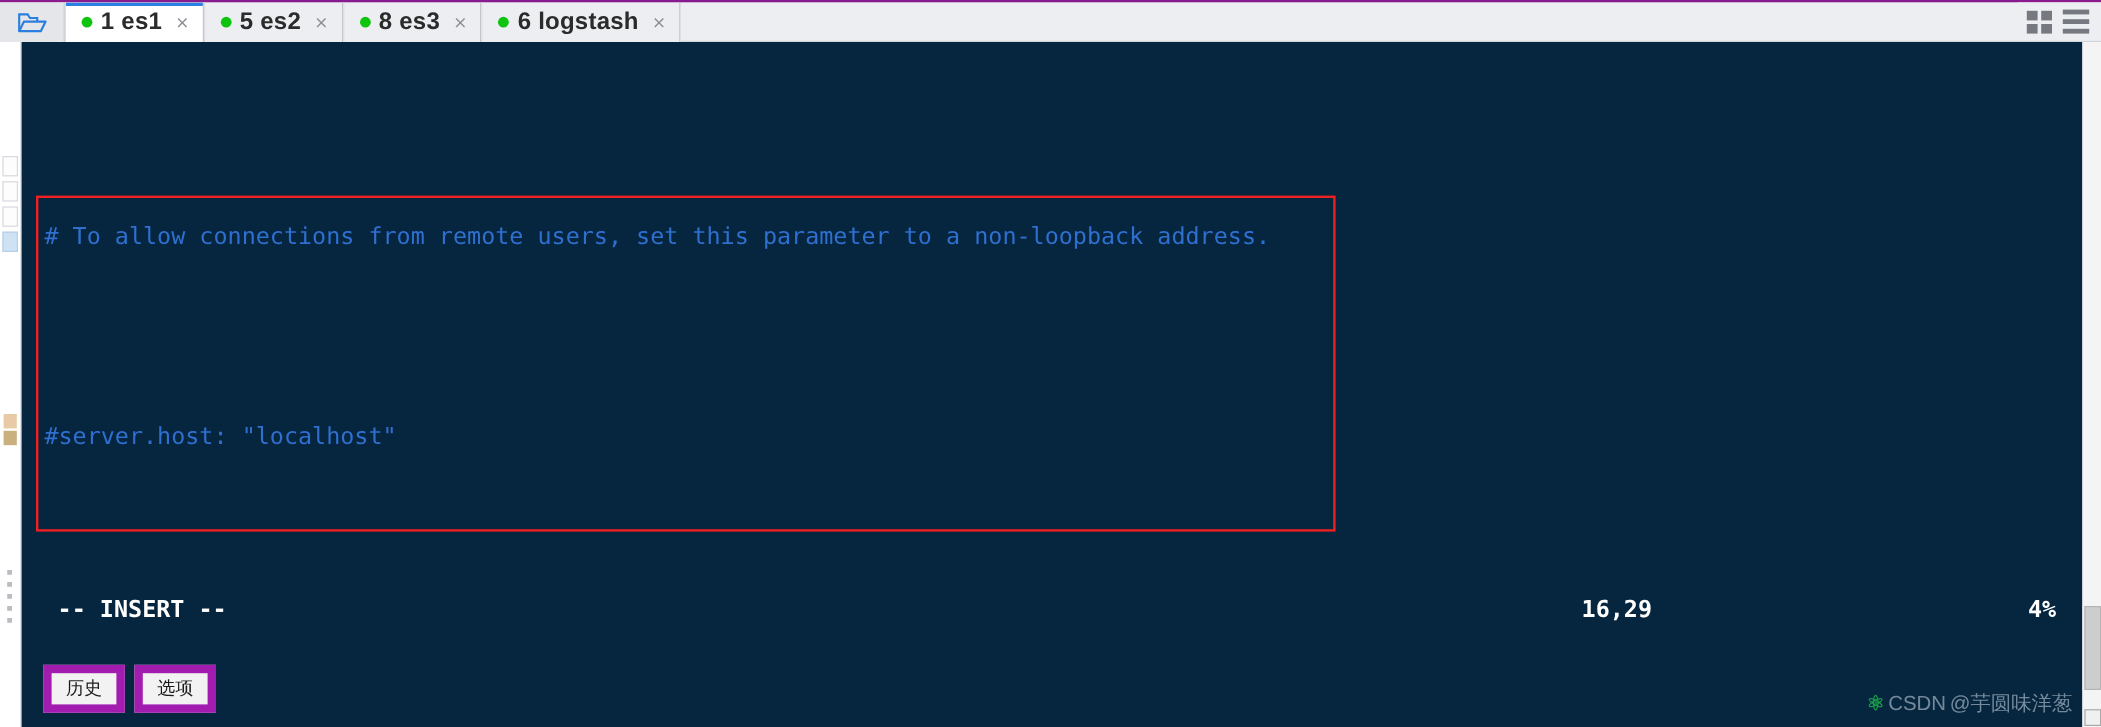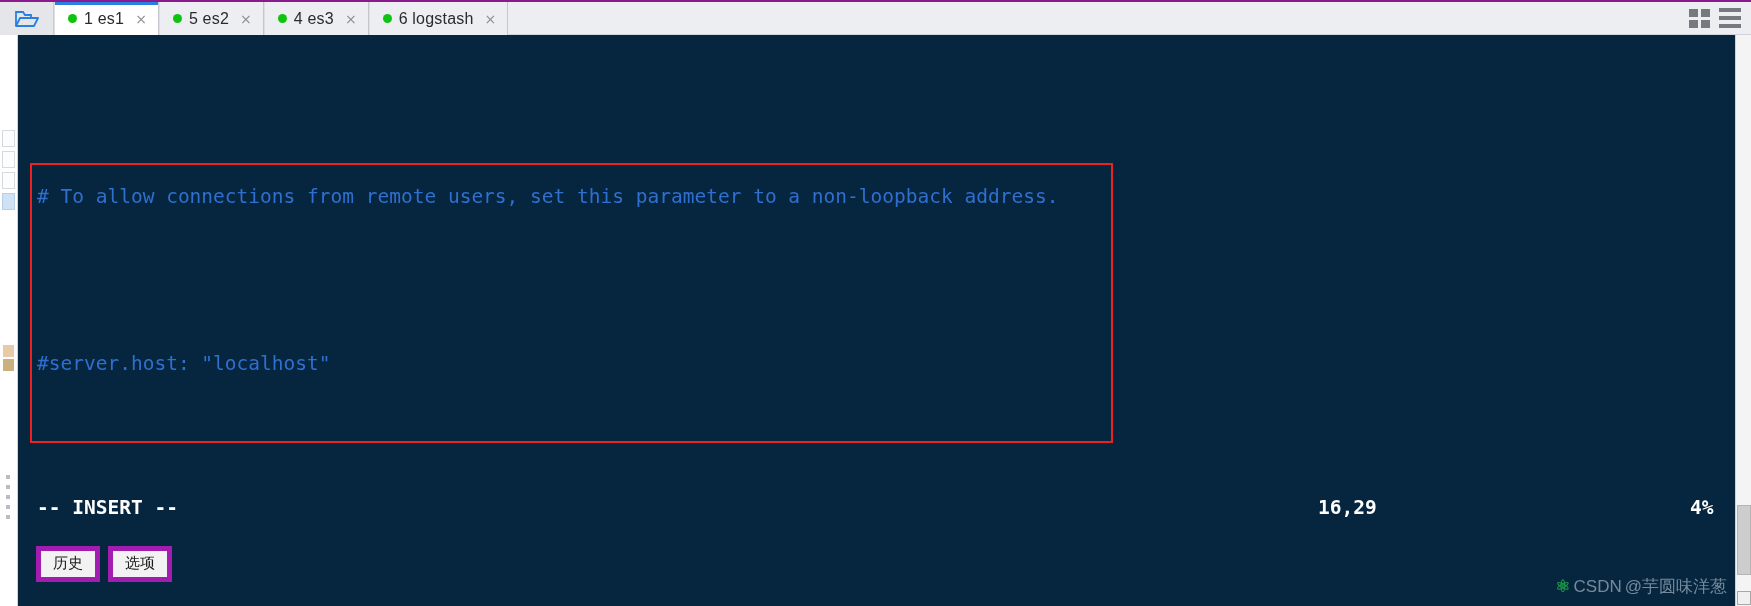--- a/index.html
+++ b/index.html
@@ -73,22 +73,22 @@
   }
 
   .tab-dot {
     width: 9px;
     height: 9px;
     border-radius: 50%;
     background: #0ec40e;
     flex: 0 0 auto;
   }
   .tab-label {
-    font-size: 16px;
-    font-weight: normal;
+    font-size: 20px;
+    font-weight: bold;
     color: #2b2b2b;
     letter-spacing: .2px;
   }
   .tab-close {
     font-size: 14px;
     color: #8b8e94;
     margin-left: 4px;
     line-height: 1;
     font-family: "DejaVu Sans", sans-serif;
   }
@@ -206,21 +206,21 @@
     right: 0;
     top: 455px;
     height: 34px;
     display: flex;
     align-items: center;
     font-family: "DejaVu Sans Mono", "Liberation Mono", monospace;
     font-size: 19.5px;
     color: #ffffff;
     font-weight: bold;
   }
-  .vim-mode { padding-left: 19px; }
+  .vim-mode { padding-left: 30px; }
   .vim-pos { position: absolute; left: 1300px; font-weight: bold; }
   .vim-pct { position: absolute; left: 1672px; font-weight: bold; }
 
   
   .cmd-row {
     position: absolute;
     left: 0; right: 0; bottom: 0;
     height: 52px;
     display: flex;
     align-items: flex-end;
@@ -237,25 +237,25 @@
     font-family: "Liberation Sans", sans-serif;
     padding: 2px 2px 5px 2px;
     outline: none;
     min-width: 0;
   }
   .cmd-input::placeholder { color: #b9b3a8; opacity: 1; }
 
   .cmd-btn {
     flex: 0 0 auto;
     background: #f2f2f2;
-    border: 5px solid #a21caf;
+    border: 7px solid #a21caf;
     color: #1a1a1a;
     font-size: 15px;
     padding: 3px 12px 4px 12px;
-    margin-bottom: 20px;
+    margin-bottom: 8px;
     font-family: "Liberation Sans", sans-serif;
     white-space: nowrap;
   }
 
   .watermark {
     position: absolute;
     right: 8px;
     bottom: 8px;
     display: flex;
     align-items: center;
@@ -326,21 +326,21 @@
       </div>
 
       <div class="tab">
         <span class="tab-dot"></span>
         <span class="tab-label">5 es2</span>
         <span class="tab-close">×</span>
       </div>
 
       <div class="tab">
         <span class="tab-dot"></span>
-        <span class="tab-label">4 es3</span>
+        <span class="tab-label">8 es3</span>
         <span class="tab-close">×</span>
       </div>
 
       <div class="tab">
         <span class="tab-dot"></span>
         <span class="tab-label">6 logstash</span>
         <span class="tab-close">×</span>
       </div>
 
       <div class="tabbar-spacer"></div>

